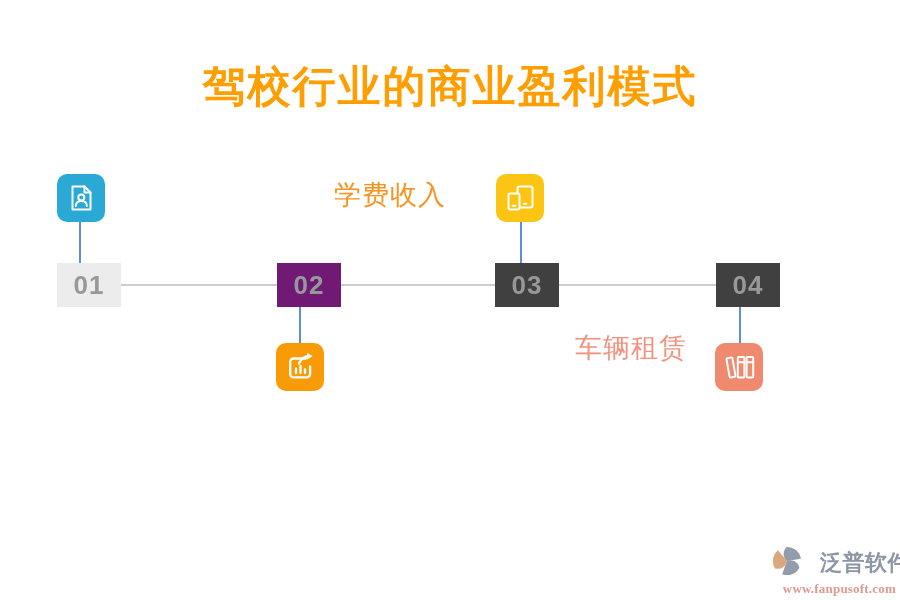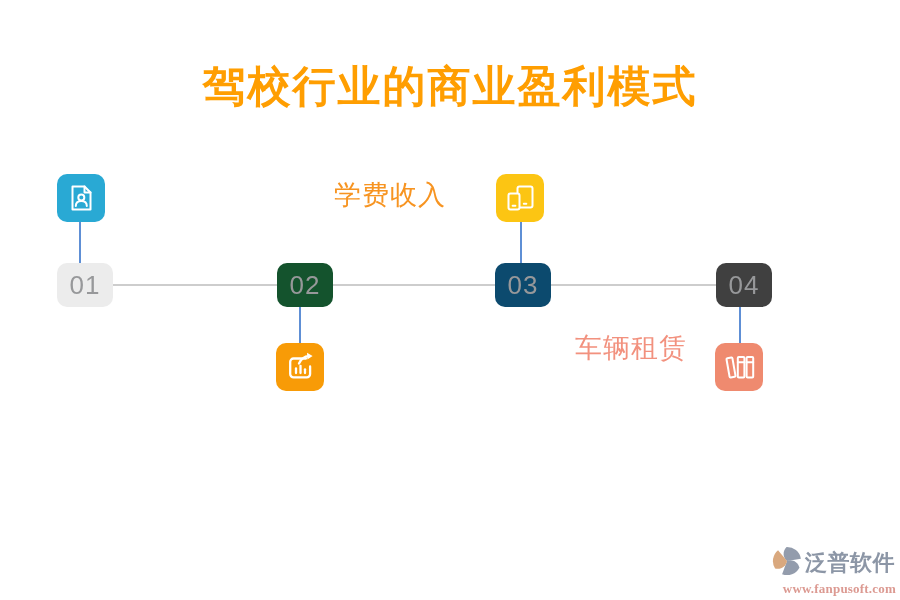--- a/index.html
+++ b/index.html
@@ -10,34 +10,34 @@
   .abs{position:absolute;}
   
   #page-title{
     left:0;right:0;top:58px;text-align:center;
     font-size:43px;font-weight:bold;letter-spacing:2px;
   }
   
   .h-line{left:80px;top:284px;width:660px;height:2px;z-index:1;}
   .connector{width:2px;z-index:2;}
   .num-box{
-    width:56px;height:44px;z-index:3;top:263px;
+    width:64px;height:44px;z-index:3;top:263px;
     display:flex;align-items:center;justify-content:center;
     font-family:"Liberation Sans","DejaVu Sans",sans-serif;
-    font-size:26px;letter-spacing:1px;font-weight:400;border-radius:10px;
+    font-size:26px;letter-spacing:1px;font-weight:700;
   }
   .tile{
     width:48px;height:48px;border-radius:10px;z-index:3;
     display:flex;align-items:center;justify-content:center;
   }
   .tile svg{display:block;}
   .tl-label{font-size:27px;letter-spacing:1px;white-space:nowrap;z-index:2;}
   
   #footer{left:772px;top:546px;width:124px;}
-  #brand-row{display:flex;align-items:center;gap:3px;}
+  #brand-row{display:flex;align-items:center;gap:18px;}
   #brand-text{
     font-family:"Liberation Sans","DejaVu Sans",sans-serif;
     font-size:22px;font-weight:bold;letter-spacing:0.5px;white-space:nowrap;
   }
   #site-url{
     font-size:13px;font-weight:bold;letter-spacing:0.2px;
     margin-top:1px;text-align:right;white-space:nowrap;
   }
 </style>
 </head>
@@ -48,22 +48,22 @@
   <div id="page-title" class="abs" style="color: rgb(255, 158, 1);">驾校行业的商业盈利模式</div>
 
   <div class="abs h-line" style="background-color: rgb(205, 205, 205);"></div>
 
   <div class="abs connector" style="left: 79px; top: 221px; height: 42px; background-color: rgb(94, 143, 213);"></div>
   <div class="abs connector" style="left: 299px; top: 307px; height: 38px; background-color: rgb(94, 143, 213);"></div>
   <div class="abs connector" style="left: 520px; top: 221px; height: 42px; background-color: rgb(94, 143, 213);"></div>
   <div class="abs connector" style="left: 739px; top: 307px; height: 38px; background-color: rgb(94, 143, 213);"></div>
 
   <div class="abs num-box" style="left: 57px; background-color: rgb(236, 236, 236); color: rgb(151, 152, 154);">01</div>
-  <div class="abs num-box" style="left: 277px; background-color: #14532d; color: rgb(151, 152, 154);">02</div>
-  <div class="abs num-box" style="left: 495px; background-color: #0c4a6e; color: rgb(151, 152, 154);">03</div>
+  <div class="abs num-box" style="left: 277px; background-color: #701a75; color: rgb(151, 152, 154);">02</div>
+  <div class="abs num-box" style="left: 495px; background-color: #404040; color: rgb(151, 152, 154);">03</div>
   <div class="abs num-box" style="left: 716px; background-color: #404040; color: rgb(151, 152, 154);">04</div>
 
   <div class="abs tile" style="left: 57px; top: 174px; background-color: rgb(41, 169, 212); color: rgb(41, 169, 212);">
     <svg width="48" height="48" viewBox="0 0 48 48" fill="none" stroke="#ffffff" stroke-width="2" stroke-linecap="round" stroke-linejoin="round">
       <path d="M15.5 12.5 H27.5 L33.5 18.5 V35.5 H15.5 Z"></path>
       <path d="M27.5 12.5 V18.5 H33.5"></path>
       <circle cx="24.3" cy="23.6" r="3"></circle>
       <path d="M18.8 32 C18.8 28.6 21.2 26.9 24.3 26.9 C27.4 26.9 29.8 28.6 29.8 32"></path>
     </svg>
   </div>

